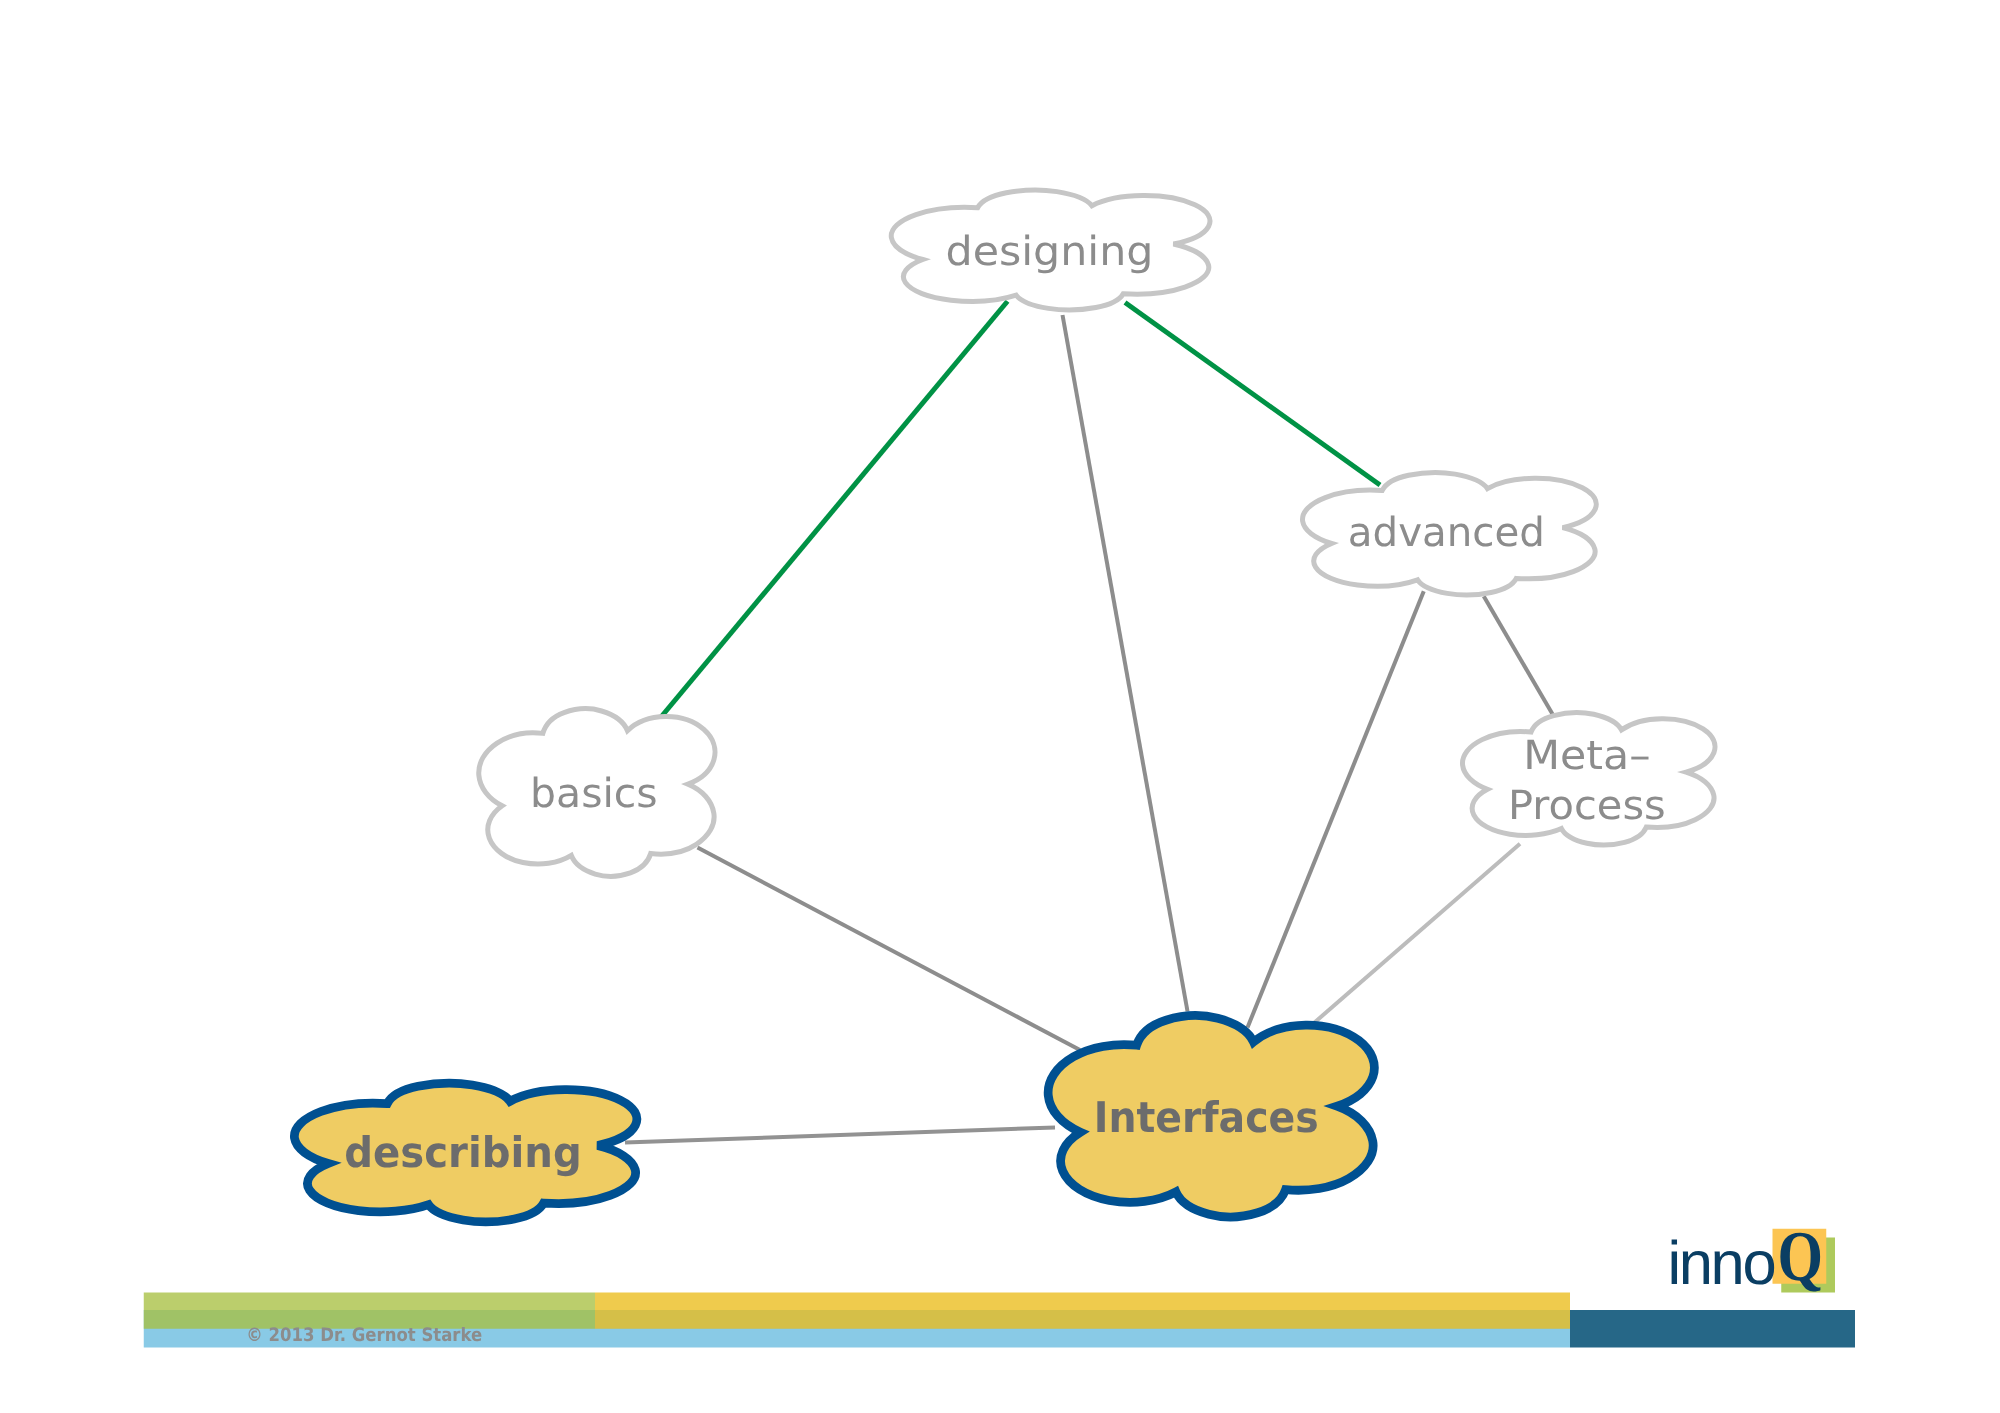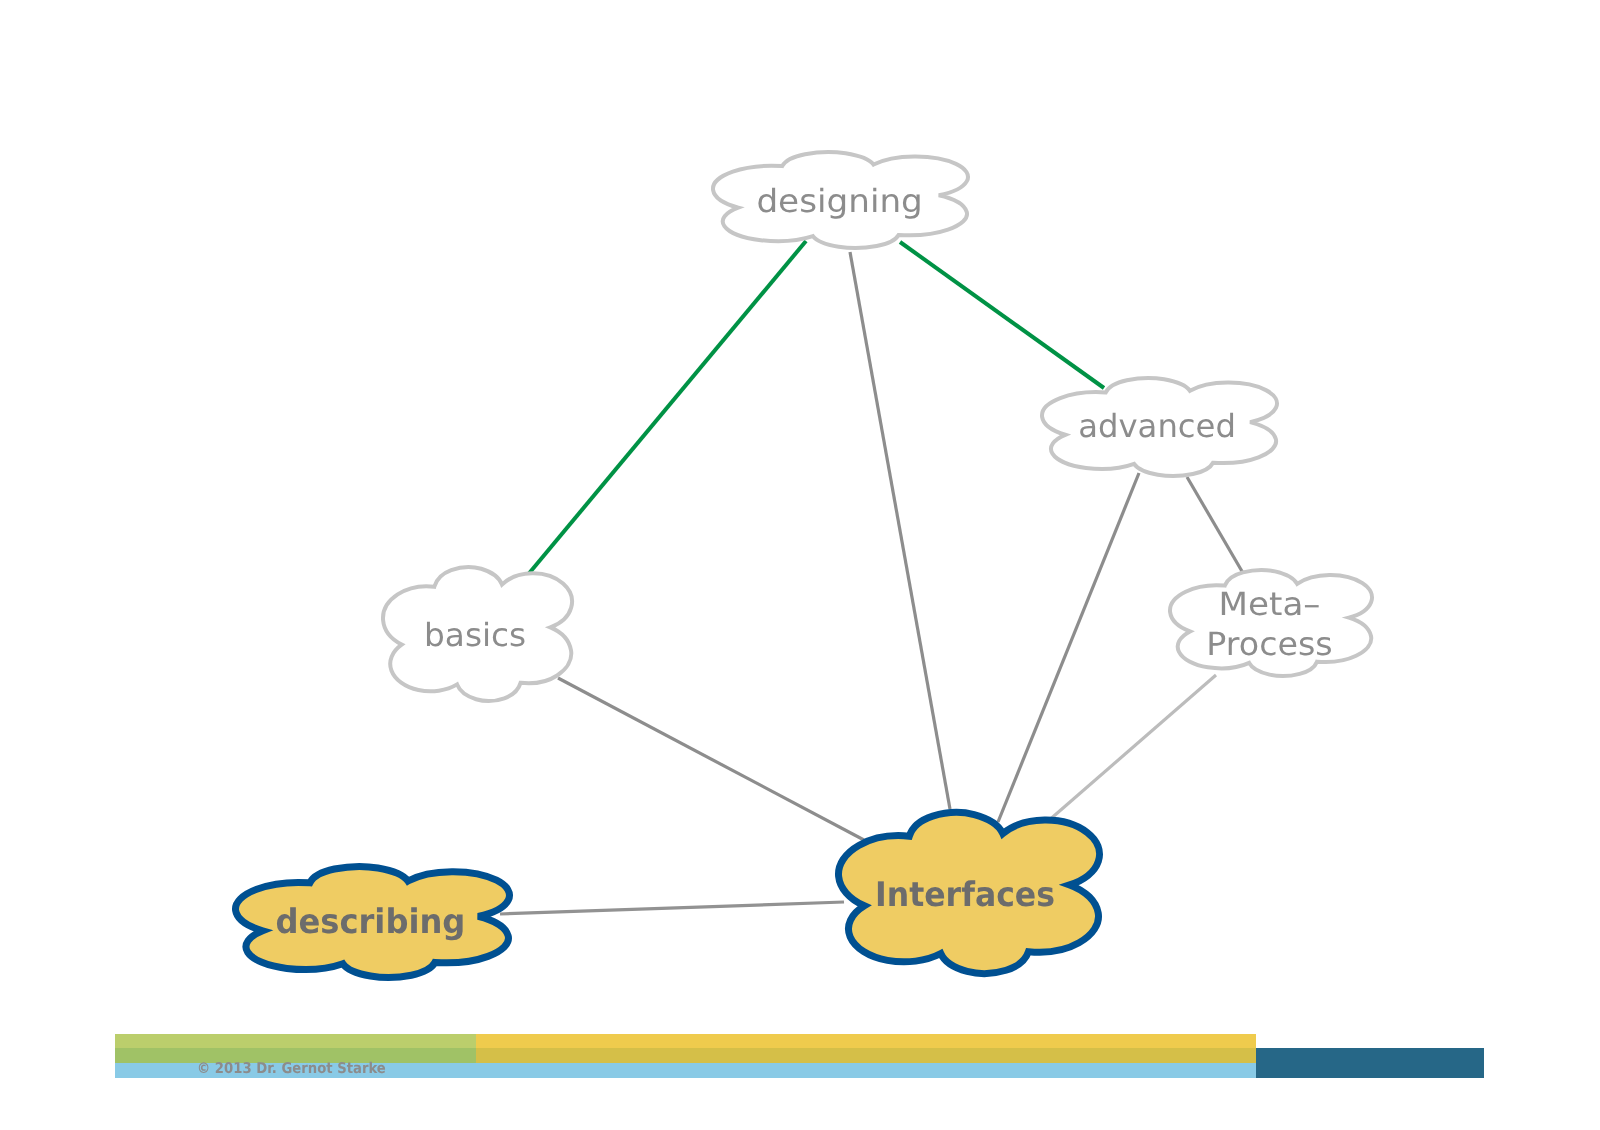--- a/index.html
+++ b/index.html
@@ -78,14 +78,20 @@
   </svg>
 
   <div>
     <div class="bar" style="left:115px;top:1048px;width:1141px;height:30px;background:#89cae6;"></div>
     <div class="bar" style="left:115px;top:1034px;width:361px;height:29px;background:rgba(166,191,64,0.77);"></div>
     <div class="bar" style="left:476px;top:1034px;width:780px;height:29px;background:rgba(234,189,27,0.78);"></div>
     <div class="bar" style="left:1256px;top:1048px;width:228px;height:30px;background:#266787;"></div>
     <div style="position:absolute;left:197px;top:1060.5px;font-family:'DejaVu Sans',sans-serif;font-size:14.8px;line-height:15px;color:#8c8c8c;font-weight:bold;transform:scaleX(0.893);transform-origin:left top;white-space:nowrap;">© 2013 Dr. Gernot Starke</div>
   </div>
 
+  <div style="position:absolute;left:1335px;top:980px;width:140px;height:58px;">
+    <div style="position:absolute;left:90px;top:10px;width:43px;height:44px;background:#aeca5c;"></div>
+    <div style="position:absolute;left:83px;top:3px;width:43px;height:44px;background:#fcc553;"></div>
+    <div style="position:absolute;left:-1px;top:8px;font-family:'Liberation Sans',sans-serif;font-size:49.2px;color:#0a3e63;line-height:46.4px;letter-spacing:-1.9px;">inno</div>
+    <div style="position:absolute;left:87px;top:2px;font-family:'Liberation Serif',serif;font-weight:bold;font-size:57px;color:#0a3e63;line-height:47.4px;transform:scaleX(0.82);transform-origin:left top;">Q</div>
+  </div>
 
 </div>
 
 </body></html>

